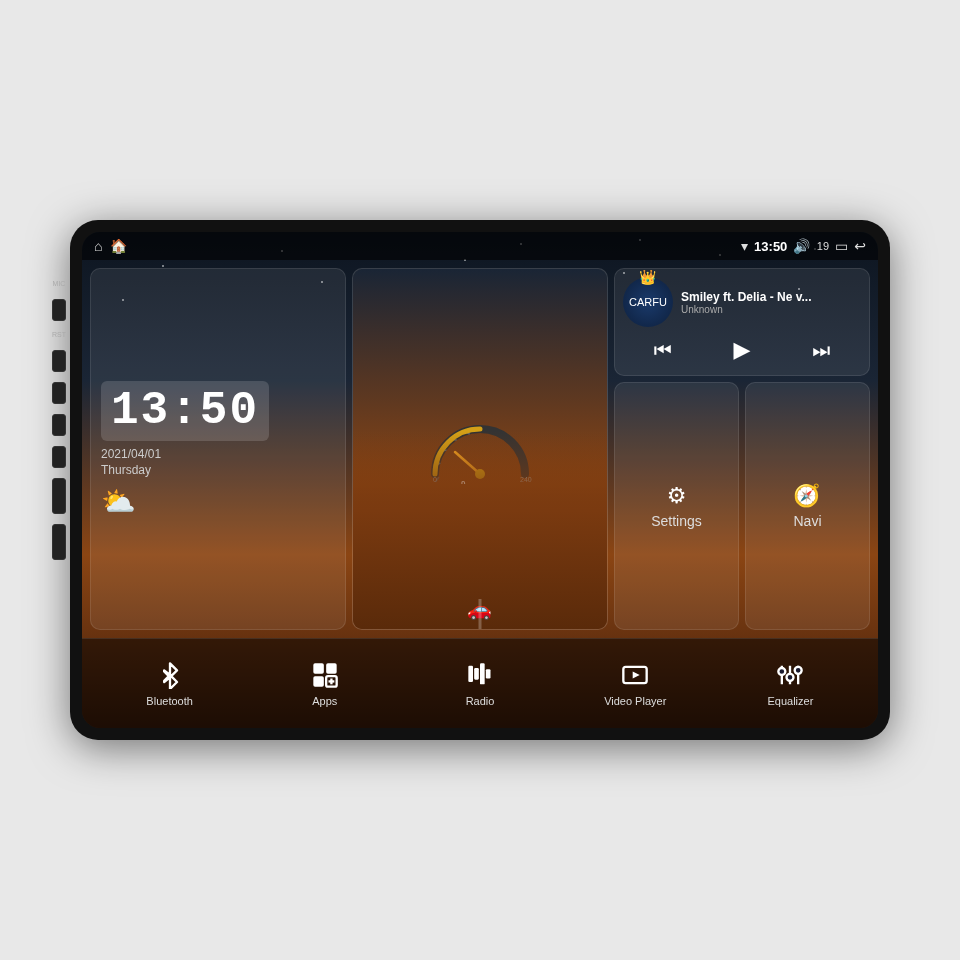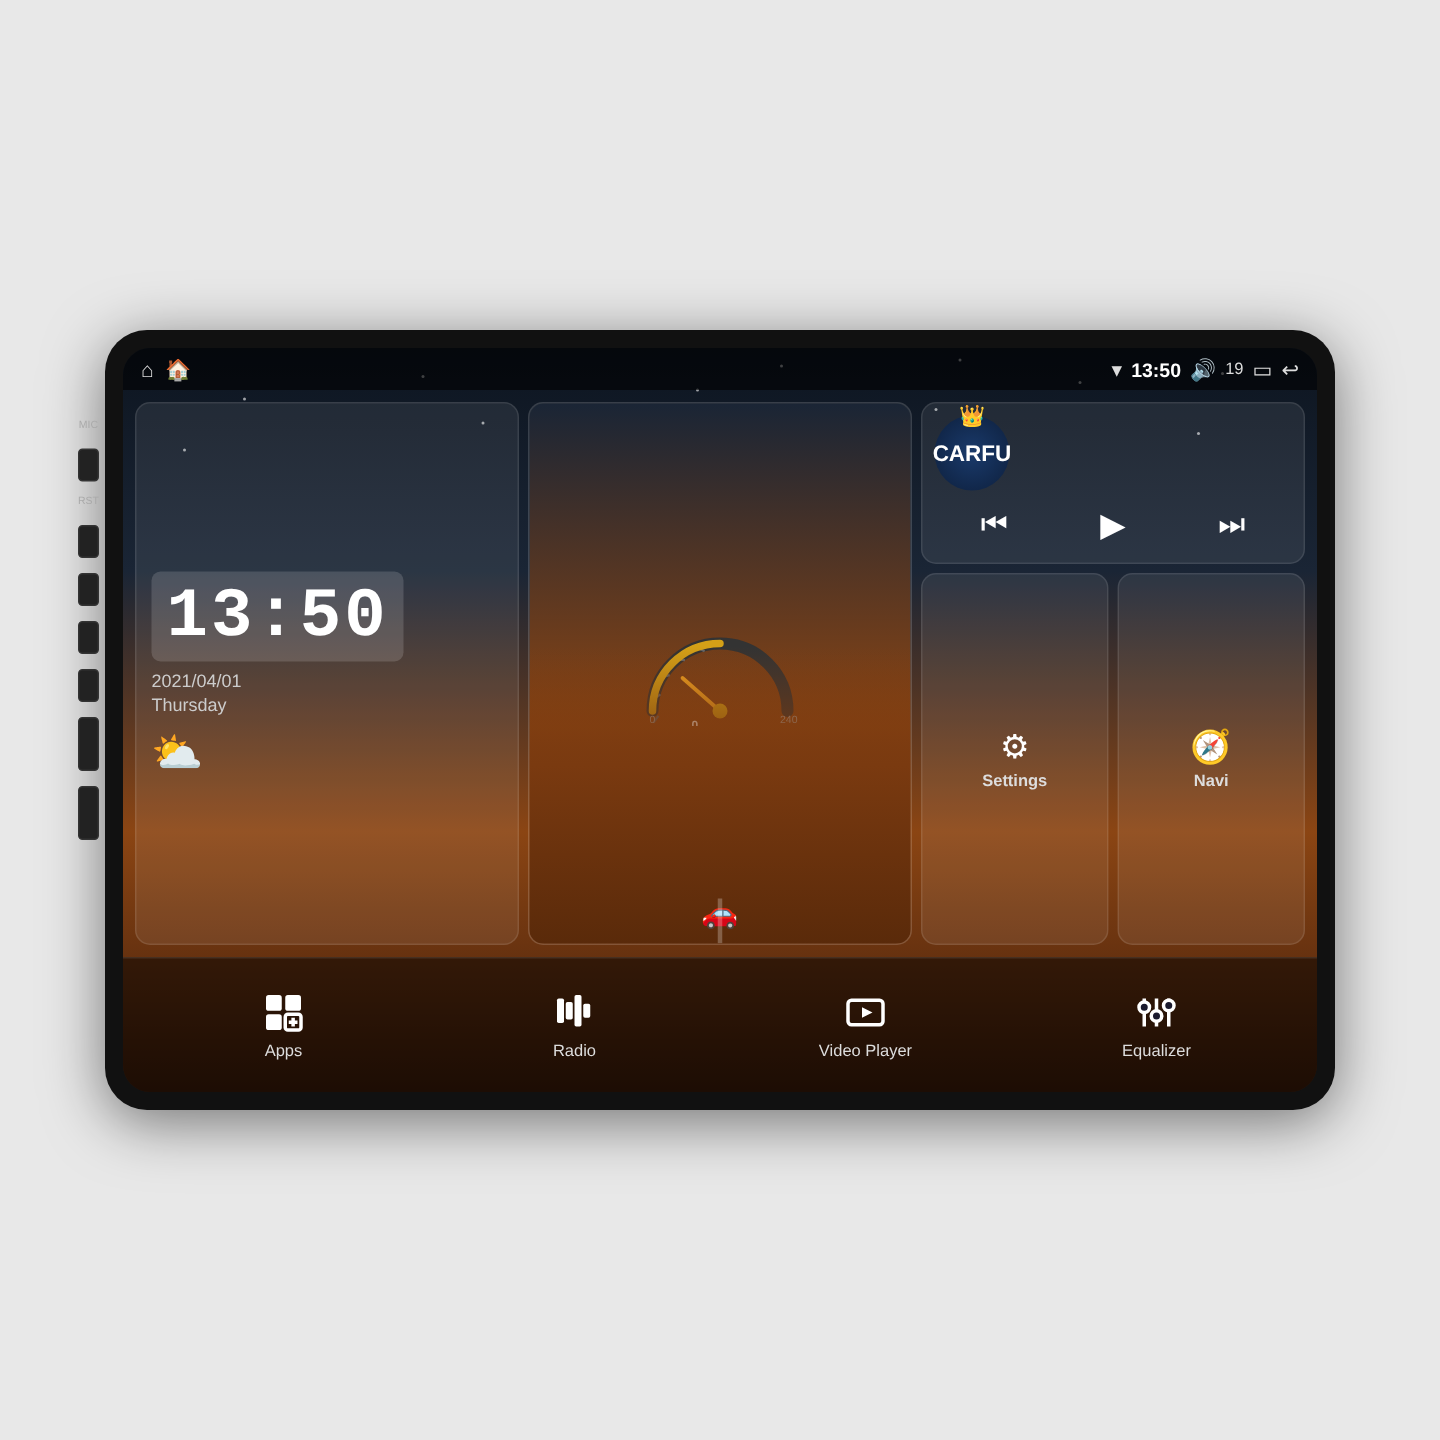--- a/index.html
+++ b/index.html
@@ -188,23 +188,23 @@
       border-radius: 50%;
       background: radial-gradient(circle, #1a3a6b 0%, #0d1f3c 100%);
       display: flex;
       align-items: center;
       justify-content: center;
       border: 2px solid #gold;
       position: relative;
       flex-shrink: 0;
     }
     .music-logo-text {
-      font-size: 15px;
-      color: #fff;
-      font-weight: bold;
+      font-size: 11px;
+      color: #fff;
+      font-weight: normal;
     }
     .music-info {
       flex: 1;
     }
     .music-title {
       font-size: 12px;
       color: #fff;
       font-weight: bold;
       white-space: nowrap;
       overflow: hidden;
@@ -237,23 +237,22 @@
       align-items: center;
       justify-content: center;
       cursor: pointer;
       gap: 4px;
     }
     .action-btn-icon {
       font-size: 22px;
       color: #fff;
     }
     .action-btn-label {
-      font-size: 11px;
+      font-size: 14px;
       color: #ddd;
-      font-weight: bold;
     }
 
     
     .bottom-bar {
       position: absolute;
       bottom: 0;
       left: 0;
       right: 0;
       height: 90px;
       background: rgba(0,0,0,0.5);
@@ -437,20 +436,24 @@
       </div>
 
       <div style="display:grid;grid-template-rows:auto 1fr;gap:6px;height:100%;">
 
         <div class="music-widget">
           <div class="music-top">
             <div class="music-logo">
               <div class="carfu-crown">👑</div>
               <span class="music-logo-text">CARFU</span>
             </div>
+            <div class="music-info">
+              <div class="music-title">Smiley ft. Delia - Ne v...</div>
+              <div class="music-artist">Unknown</div>
+            </div>
           </div>
           <div class="music-controls">
             <button class="ctrl-btn">⏮</button>
             <button class="ctrl-btn" style="font-size:22px;">▶</button>
             <button class="ctrl-btn">⏭</button>
           </div>
         </div>
 
         <div style="display:grid;grid-template-columns:1fr 1fr;gap:6px;">
           <div class="action-btn">
@@ -462,20 +465,27 @@
             <span class="action-btn-label">Navi</span>
           </div>
         </div>
 
       </div>
 
     </div>
 
     <div class="bottom-bar">
 
+      <div class="bottom-btn">
+        <svg class="bottom-btn-icon" width="28" height="28" viewBox="0 0 24 24">
+          <path d="M12 2 L18 8 L13 13 L18 18 L12 24 L12 14 L7 18 L7 17 L11 13 L7 9 L7 8 L12 12 Z" fill="none" stroke="white" stroke-width="2" stroke-linejoin="round"></path>
+          <line x1="12" y1="2" x2="12" y2="24" stroke="none"></line>
+        </svg>
+        <span class="bottom-btn-label">Bluetooth</span>
+      </div>
 
       <div class="bottom-btn">
         <svg class="bottom-btn-icon" width="28" height="28" viewBox="0 0 24 24">
           <rect x="2" y="2" width="9" height="9" rx="1.5" fill="white"></rect>
           <rect x="13" y="2" width="9" height="9" rx="1.5" fill="white"></rect>
           <rect x="2" y="13" width="9" height="9" rx="1.5" fill="white"></rect>
           <rect x="13" y="13" width="9" height="9" rx="1.5" fill="none" stroke="white" stroke-width="2"></rect>
           <line x1="17.5" y1="15" x2="17.5" y2="20" stroke="white" stroke-width="2"></line>
           <line x1="15" y1="17.5" x2="20" y2="17.5" stroke="white" stroke-width="2"></line>
         </svg>

